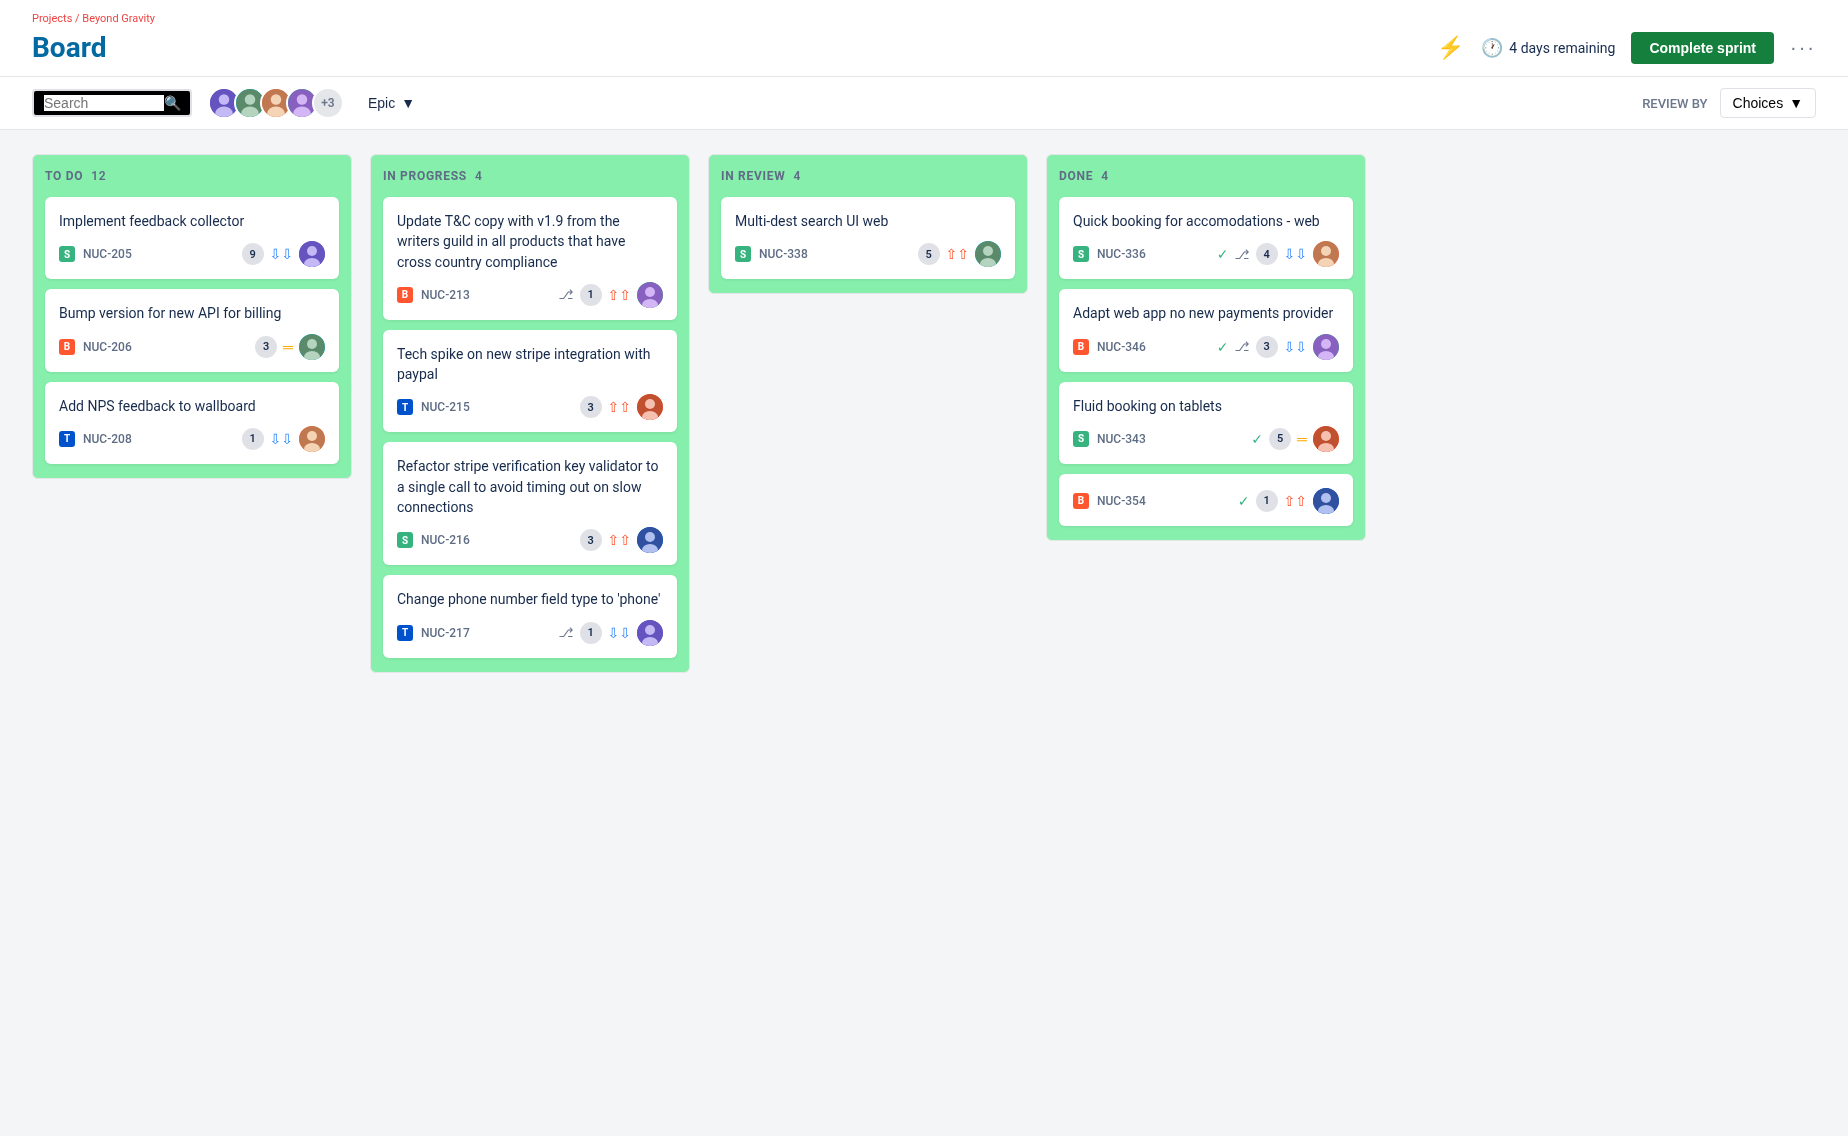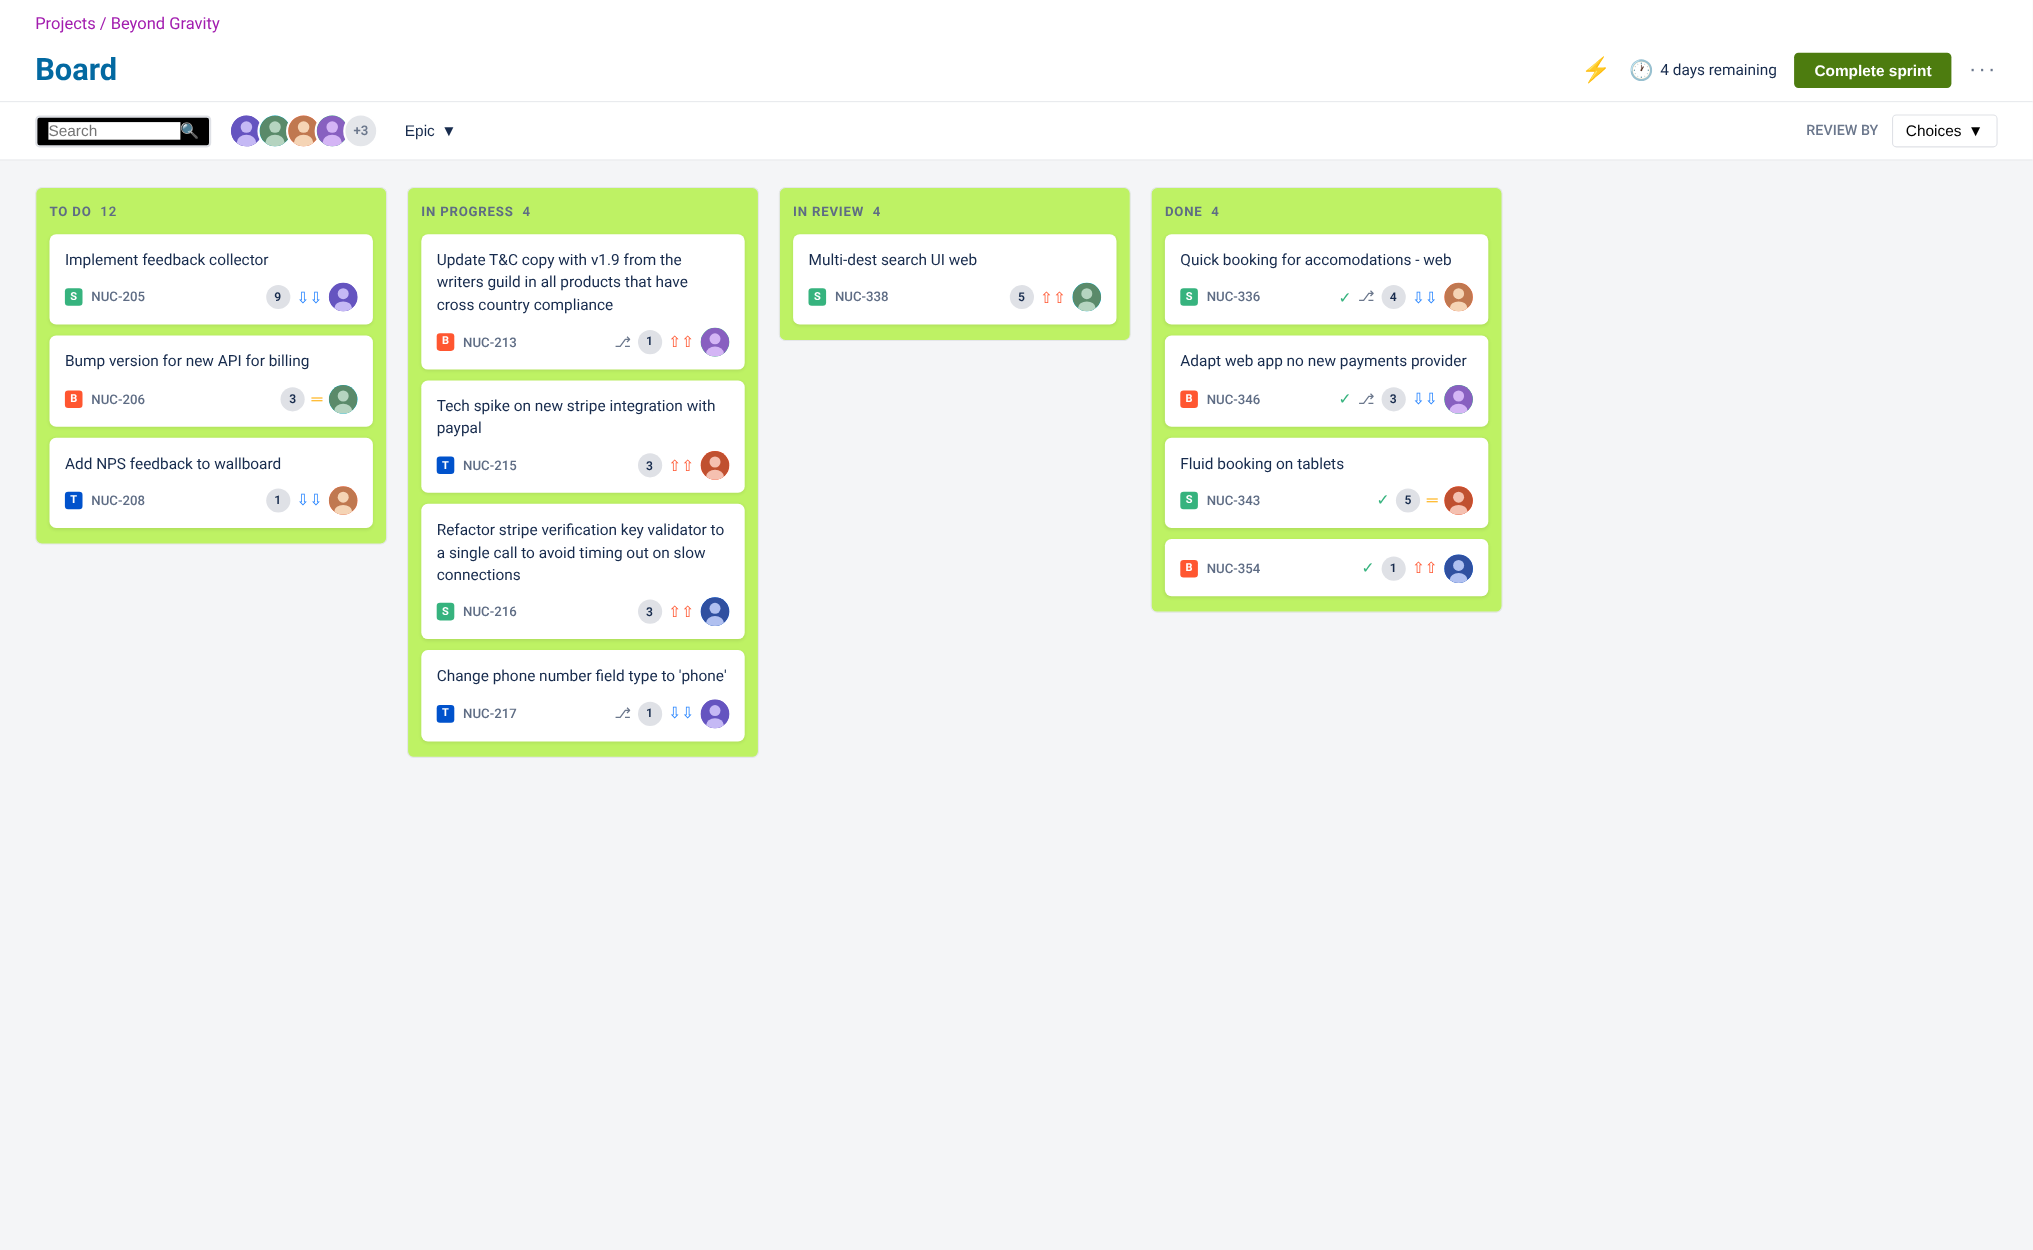--- a/index.html
+++ b/index.html
@@ -10,23 +10,23 @@
       min-height: 1136px;
       width: 1848px;
     }
 
     .header {
       background: #fff;
       padding: 12px 32px 0 32px;
       border-bottom: 1px solid #e4e6ea;
     }
     .breadcrumb {
-      font-size: 15px;
-      color: #a21caf;
-      margin-bottom: 17px;
+      font-size: 11px;
+      color: #ef4444;
+      margin-bottom: 6px;
     }
     .header-row {
       display: flex;
       align-items: center;
       justify-content: space-between;
       padding-bottom: 12px;
     }
     .page-title {
       font-size: 28px;
       font-weight: 700;
@@ -43,21 +43,21 @@
       cursor: pointer;
     }
     .time-remaining {
       display: flex;
       align-items: center;
       gap: 6px;
       font-size: 14px;
       color: #172b4d;
     }
     .btn-complete-sprint {
-      background: #4d7c0f;
+      background: #15803d;
       color: #fff;
       border: none;
       border-radius: 4px;
       padding: 8px 18px;
       font-size: 14px;
       font-weight: 600;
       cursor: pointer;
     }
     .btn-more {
       background: none;
@@ -156,21 +156,21 @@
     }
 
     .board {
       display: flex;
       gap: 18px;
       padding: 24px 32px;
       align-items: flex-start;
     }
 
     .column {
-      background: #bef264;
+      background: #86efac;
       border-radius: 6px;
       width: 320px;
       min-width: 320px;
       padding: 14px 12px;
       border: 1px solid #e4e6ea;
     }
 
     .column-header {
       display: flex;
       align-items: center;

